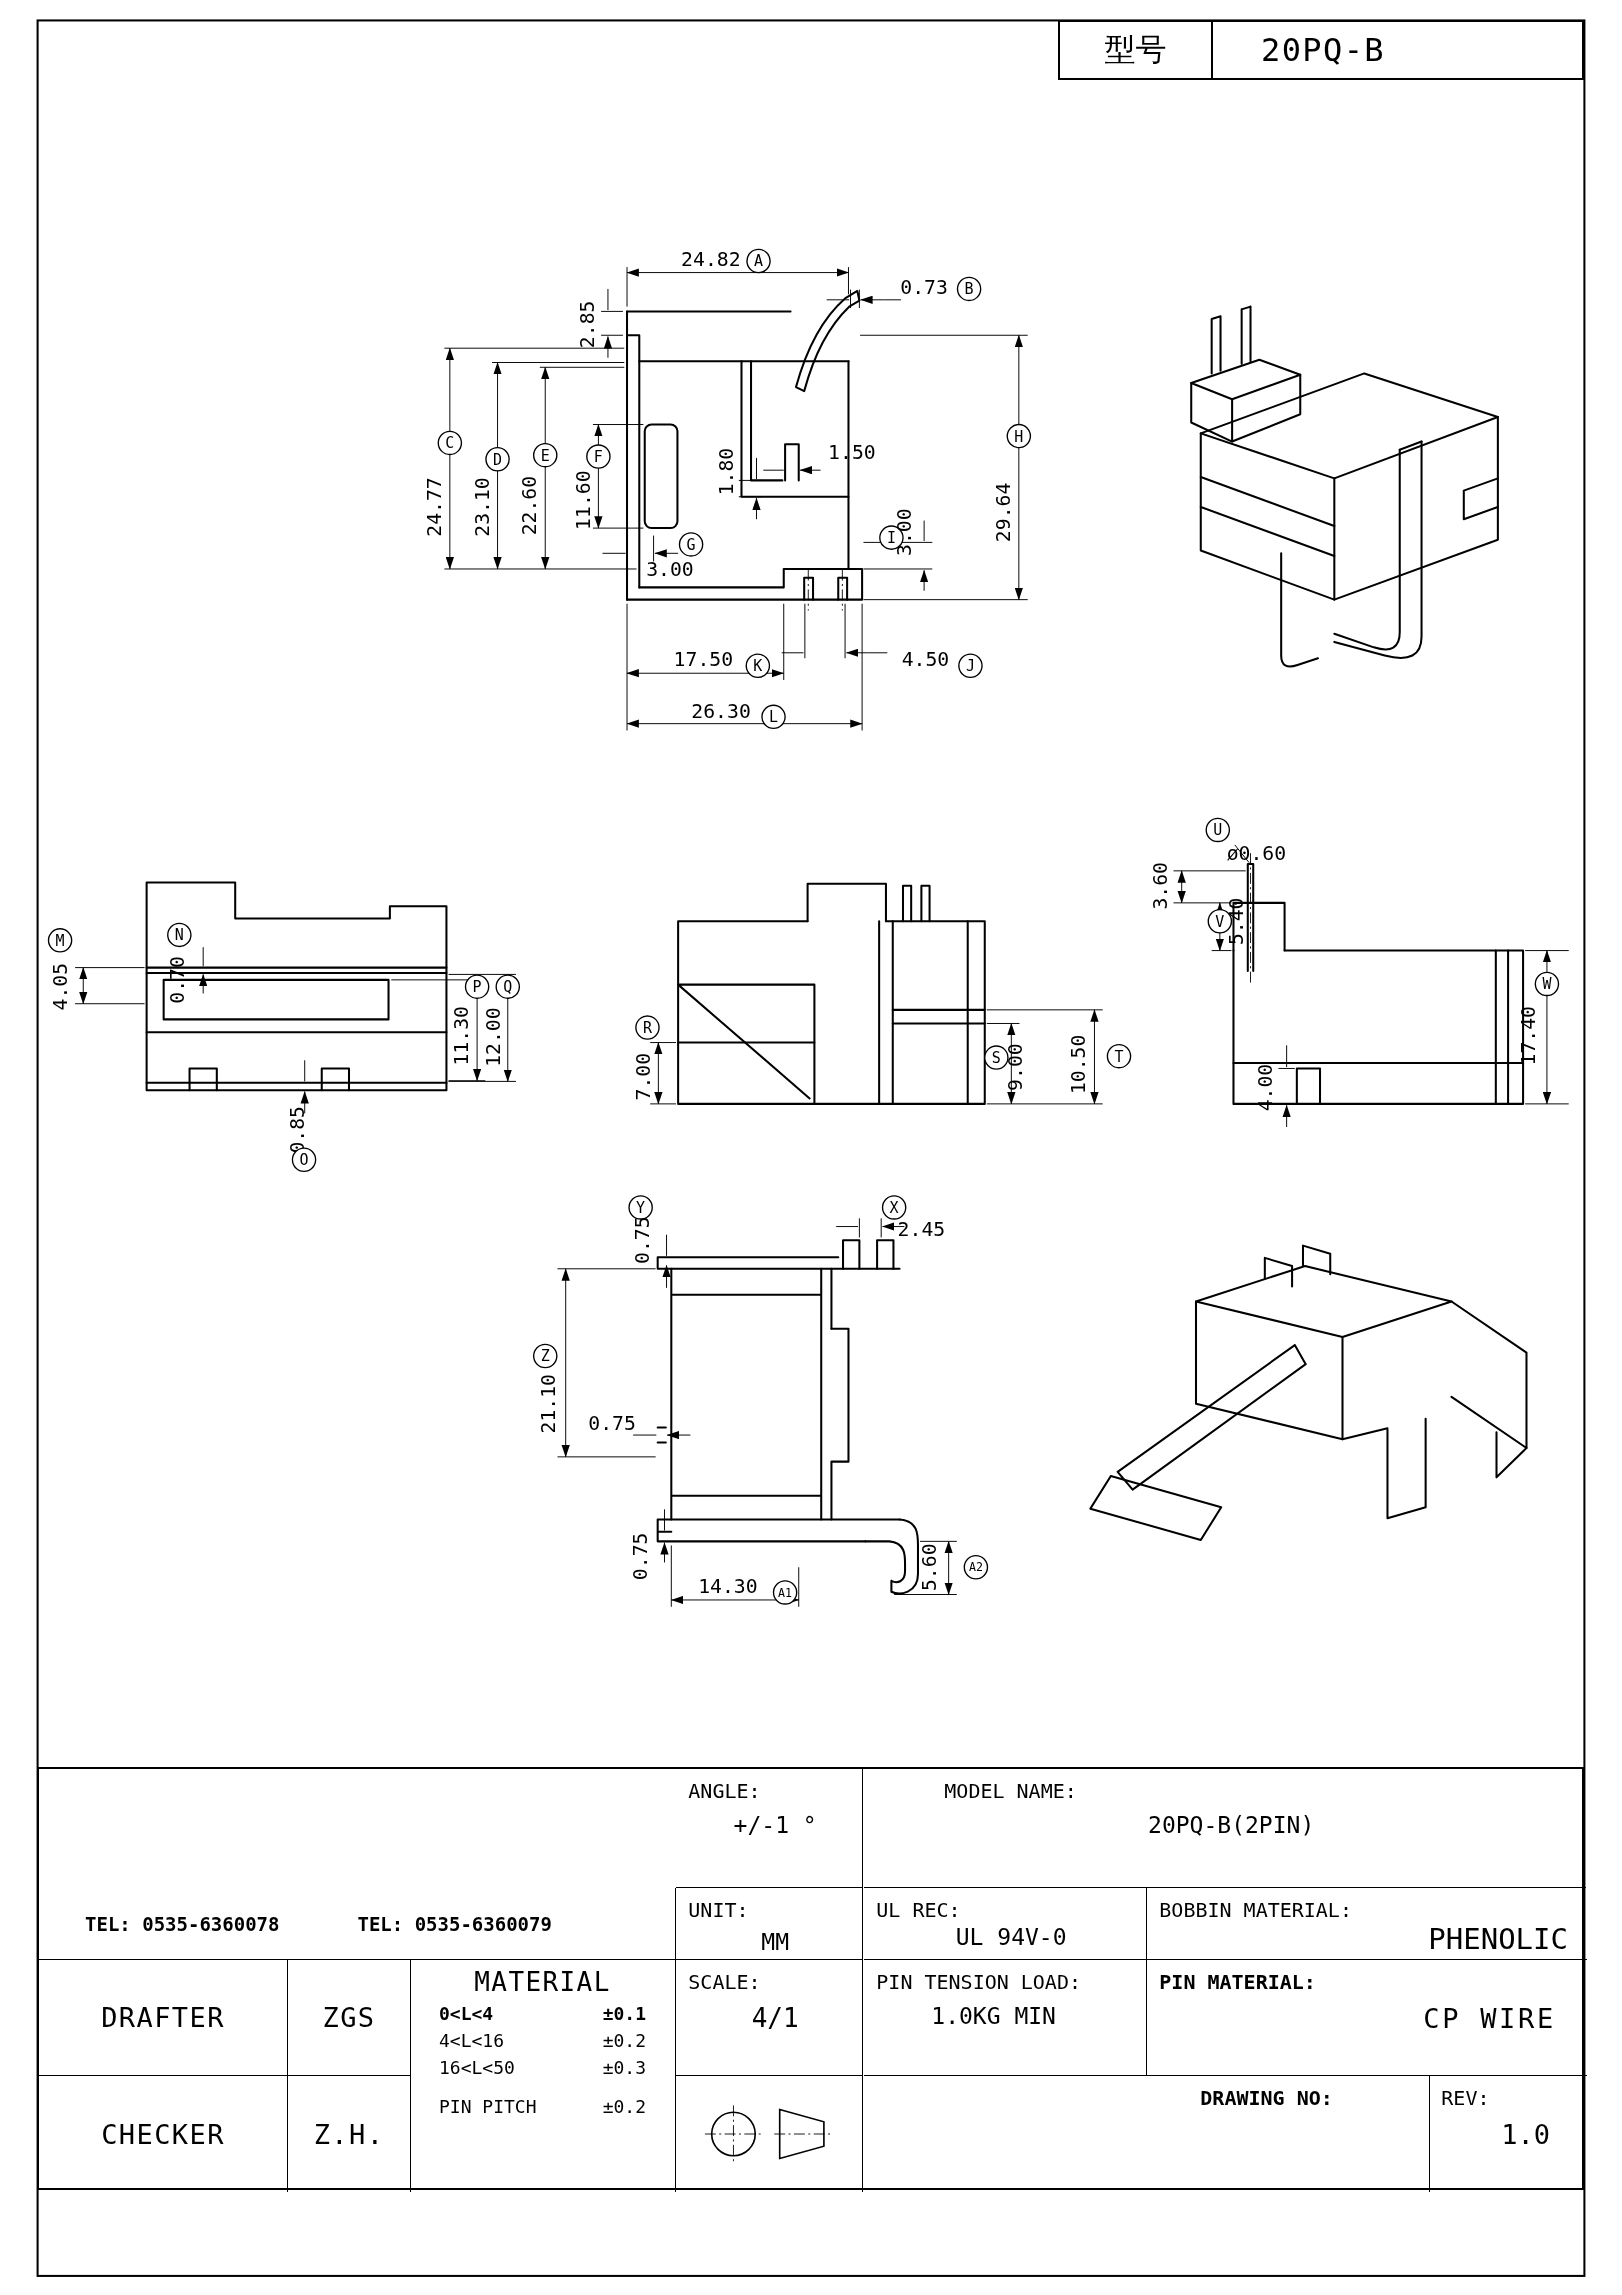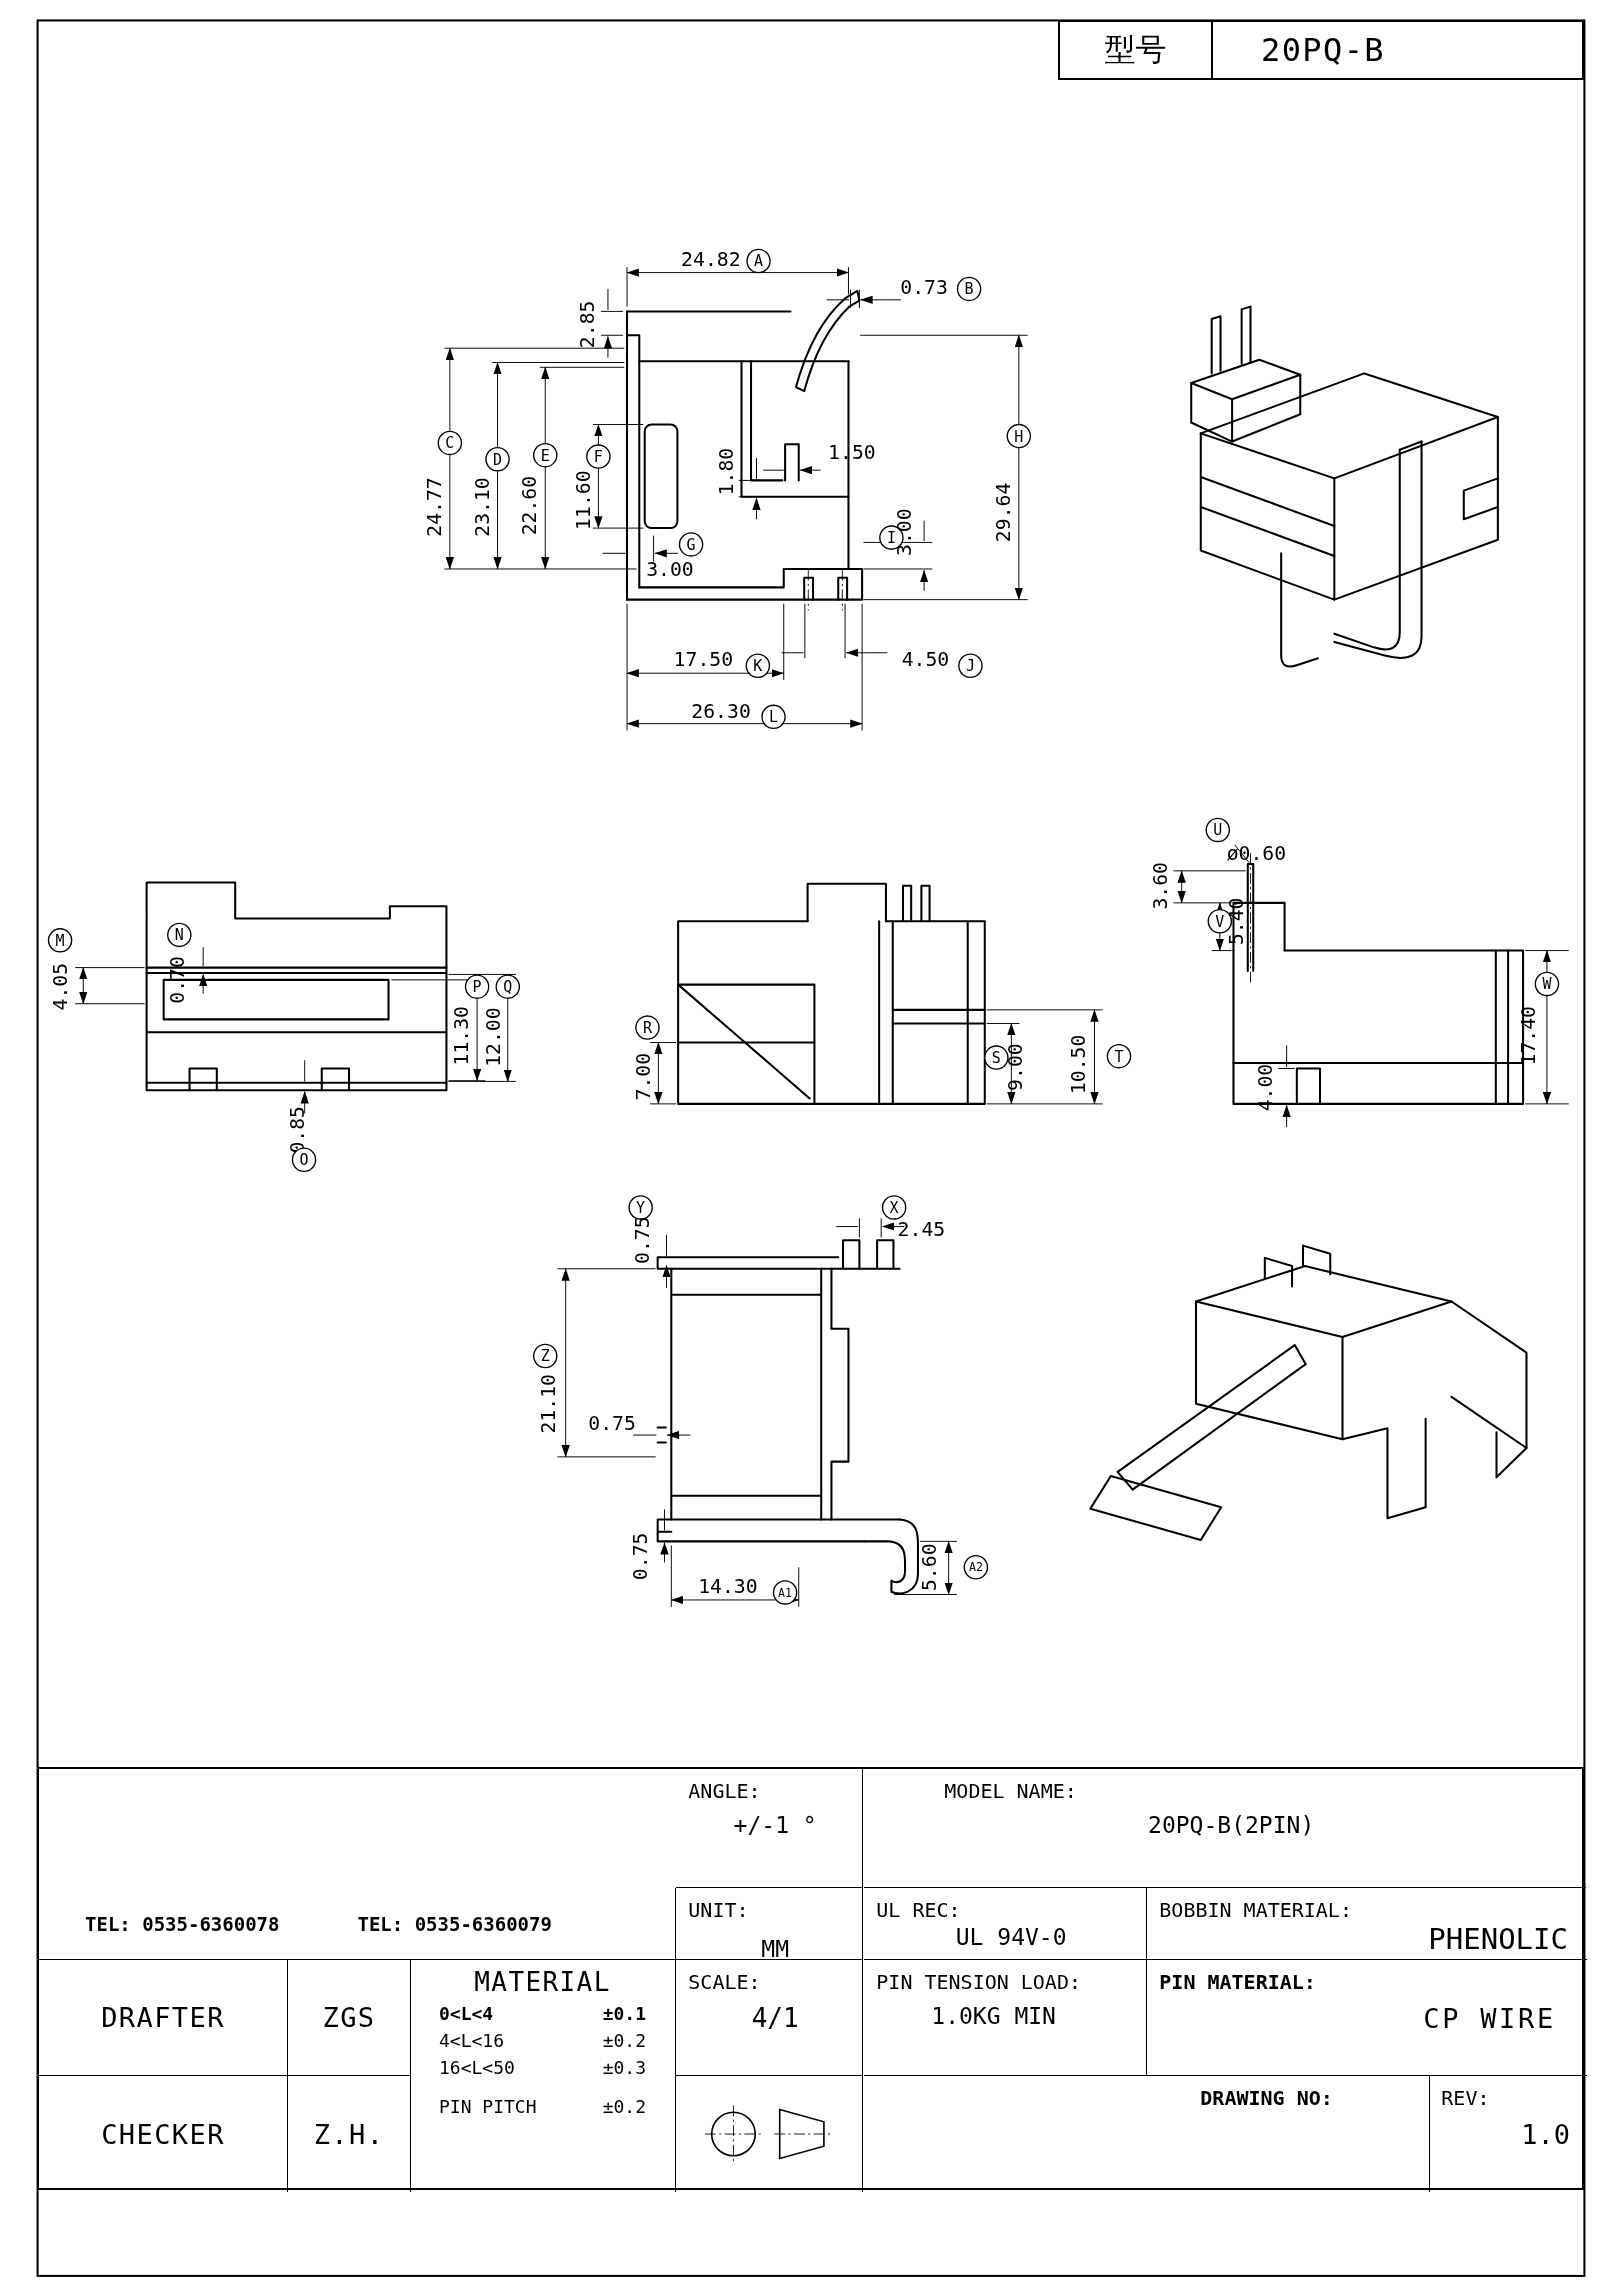--- a/index.html
+++ b/index.html
@@ -339,21 +339,21 @@
   </div>
 
   <div class="cell br bb" style="left:0;top:119px;width:637px;height:72px">
     <div class="telrow">
       <span>TEL: 0535-6360078</span>
       <span>TEL: 0535-6360079</span>
     </div>
   </div>
   <div class="cell br bb kv" style="left:637px;top:119px;width:187px;height:72px">
     <span class="lbl">UNIT:</span>
-    <span class="val" style="margin-top:14px">MM</span>
+    <span class="val" style="margin-top:7px">MM</span>
   </div>
   <div class="cell br bb kv" style="left:825px;top:119px;width:283px;height:72px">
     <span class="lbl">UL REC:</span>
     <span class="val" style="margin-top:2.7px">UL 94V-0</span>
   </div>
   <div class="cell bb kv" style="left:1108px;top:119px;width:440px;height:72px">
     <span class="lbl">BOBBIN MATERIAL:</span>
     <span class="val" style="text-align:right;padding-right:19px;margin-top:0;font-size:29px">PHENOLIC</span>
   </div>
 
@@ -407,18 +407,18 @@
       <path d="M52,8 L52,92 M10,50 L94,50" class="cl"></path>
       <polygon points="120,14 185,32 185,68 120,86" class="t" style="stroke-width:2.4"></polygon>
       <path d="M112,50 L196,50" class="cl"></path>
     </svg>
   </div>
   <div class="cell br kv" style="left:1108px;top:307px;width:283px;height:116px">
     <span class="lbl" style="font-weight:bold;padding-left:41px">DRAWING NO:</span>
   </div>
   <div class="cell kv" style="left:1390px;top:307px;width:157px;height:116px">
     <span class="lbl">REV:</span>
-    <span class="val" style="text-align:right;padding-right:16px;font-size:27px">1.0</span>
+    <span class="val" style="text-align:right;padding-right:36px;font-size:27px">1.0</span>
   </div>
 </div>
 
 </div>
 
 
 </body></html>

